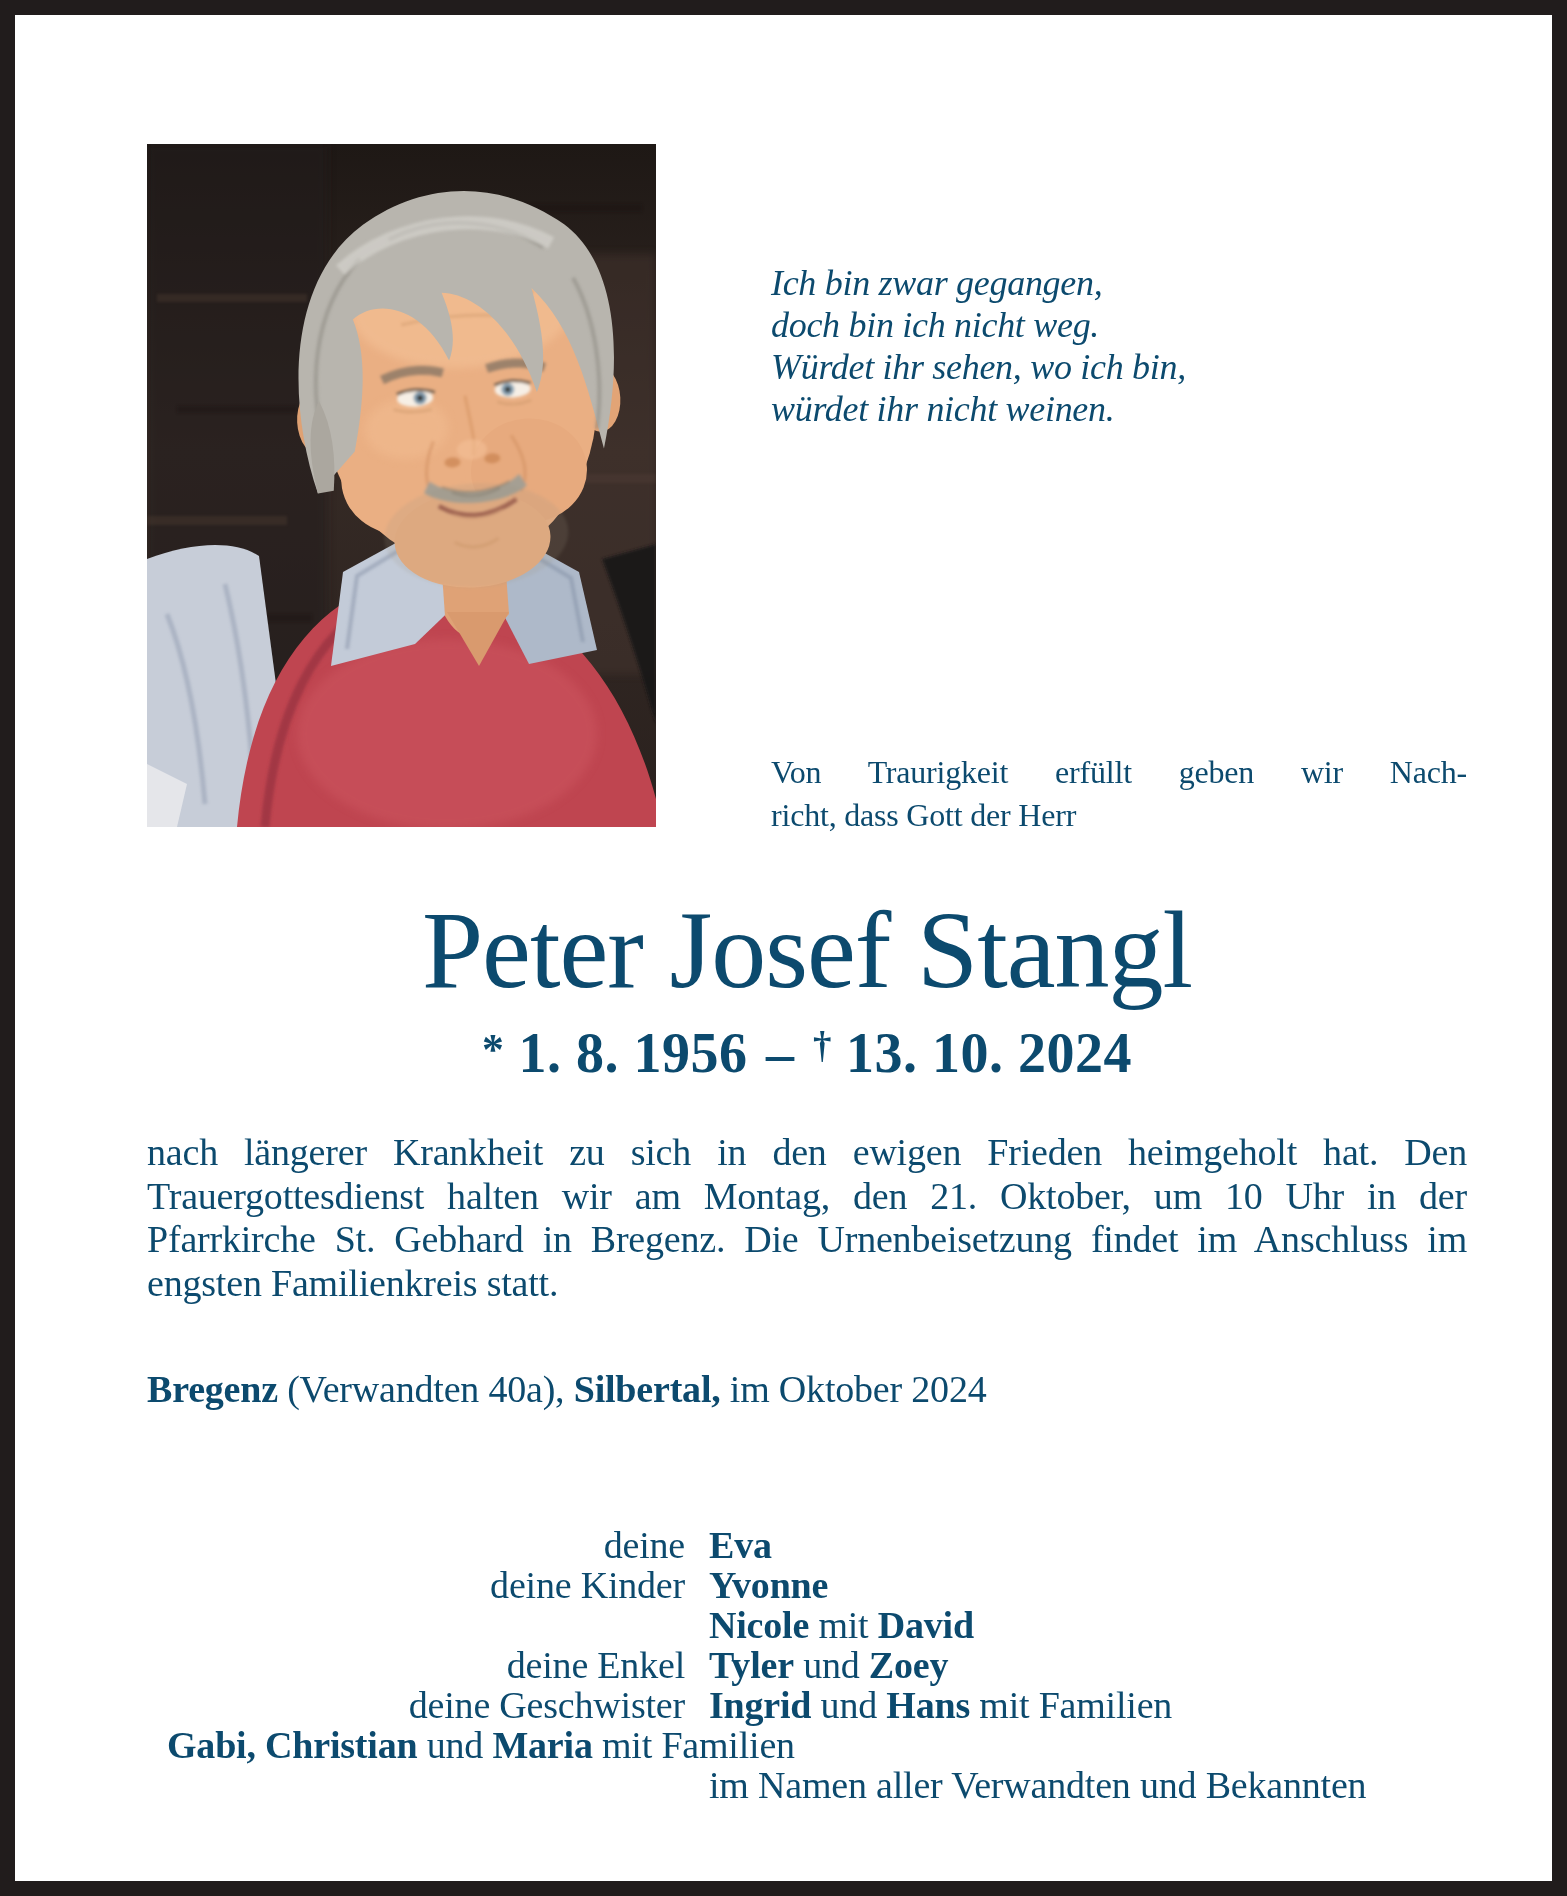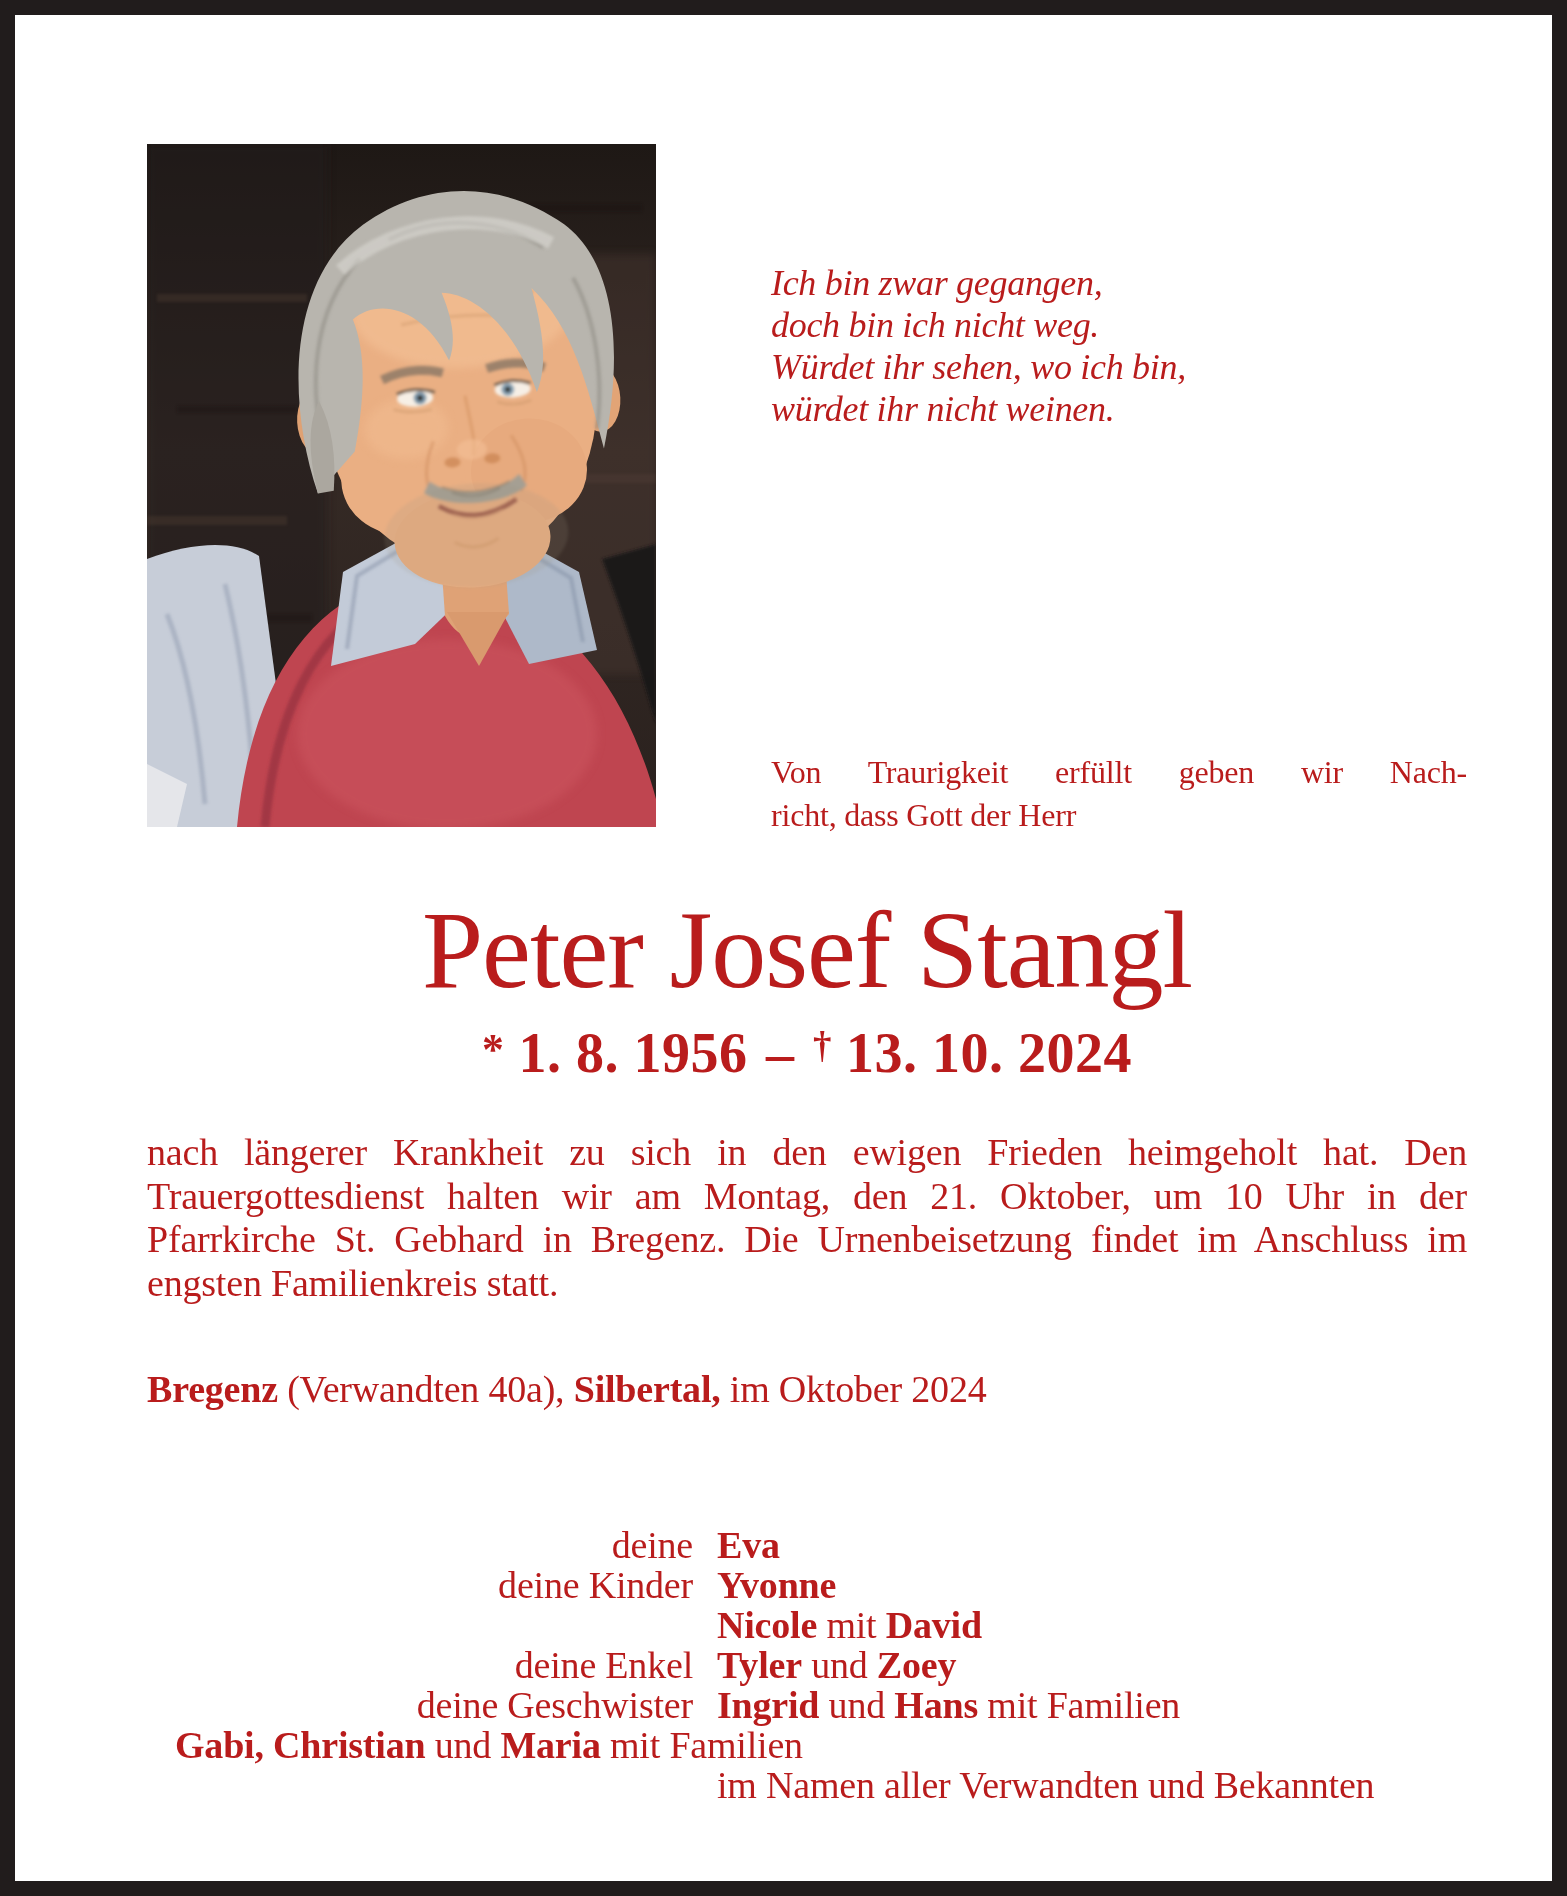--- a/index.html
+++ b/index.html
@@ -4,21 +4,21 @@
 <style>
   html,body{margin:0;padding:0;background:#3a3a3a;}
   .canvas{
     position:relative;
     width:1567px;height:1896px;
     background:#ffffff;
     box-sizing:border-box;
     border:15px solid #211c1c;
     overflow:hidden;
     font-family:"Liberation Serif","DejaVu Serif",serif;
-    color:#b91c1c;
+    color:#0c4a6e;
   }
   .abs{position:absolute;}
   
   .photo{
     left:132px;top:129px;width:509px;height:683px;
     overflow:hidden;
   }
   .photo svg{display:block;width:100%;height:100%;}
   
   .poem{
@@ -58,21 +58,21 @@
   .location{
     left:132px;top:1352px;width:1320px;
     font-size:38px;line-height:44px;letter-spacing:-0.2px;
   }
   
   .mem-header{
     left:688px;top:1456px;width:764px;
     font-size:38px;line-height:42px;letter-spacing:-0.2px;
   }
   .mem-list{
-    left:136px;top:1510px;width:1320px;
+    left:128px;top:1510px;width:1320px;
     font-size:38px;letter-spacing:-0.2px;
   }
   .mem-row{display:flex;line-height:40px;}
   .mem-label{width:542px;text-align:right;flex:0 0 542px;}
   .mem-names{margin-left:24px;flex:1;}
   b,.b{font-weight:bold;}
 </style>
 </head>
 <body>
 

